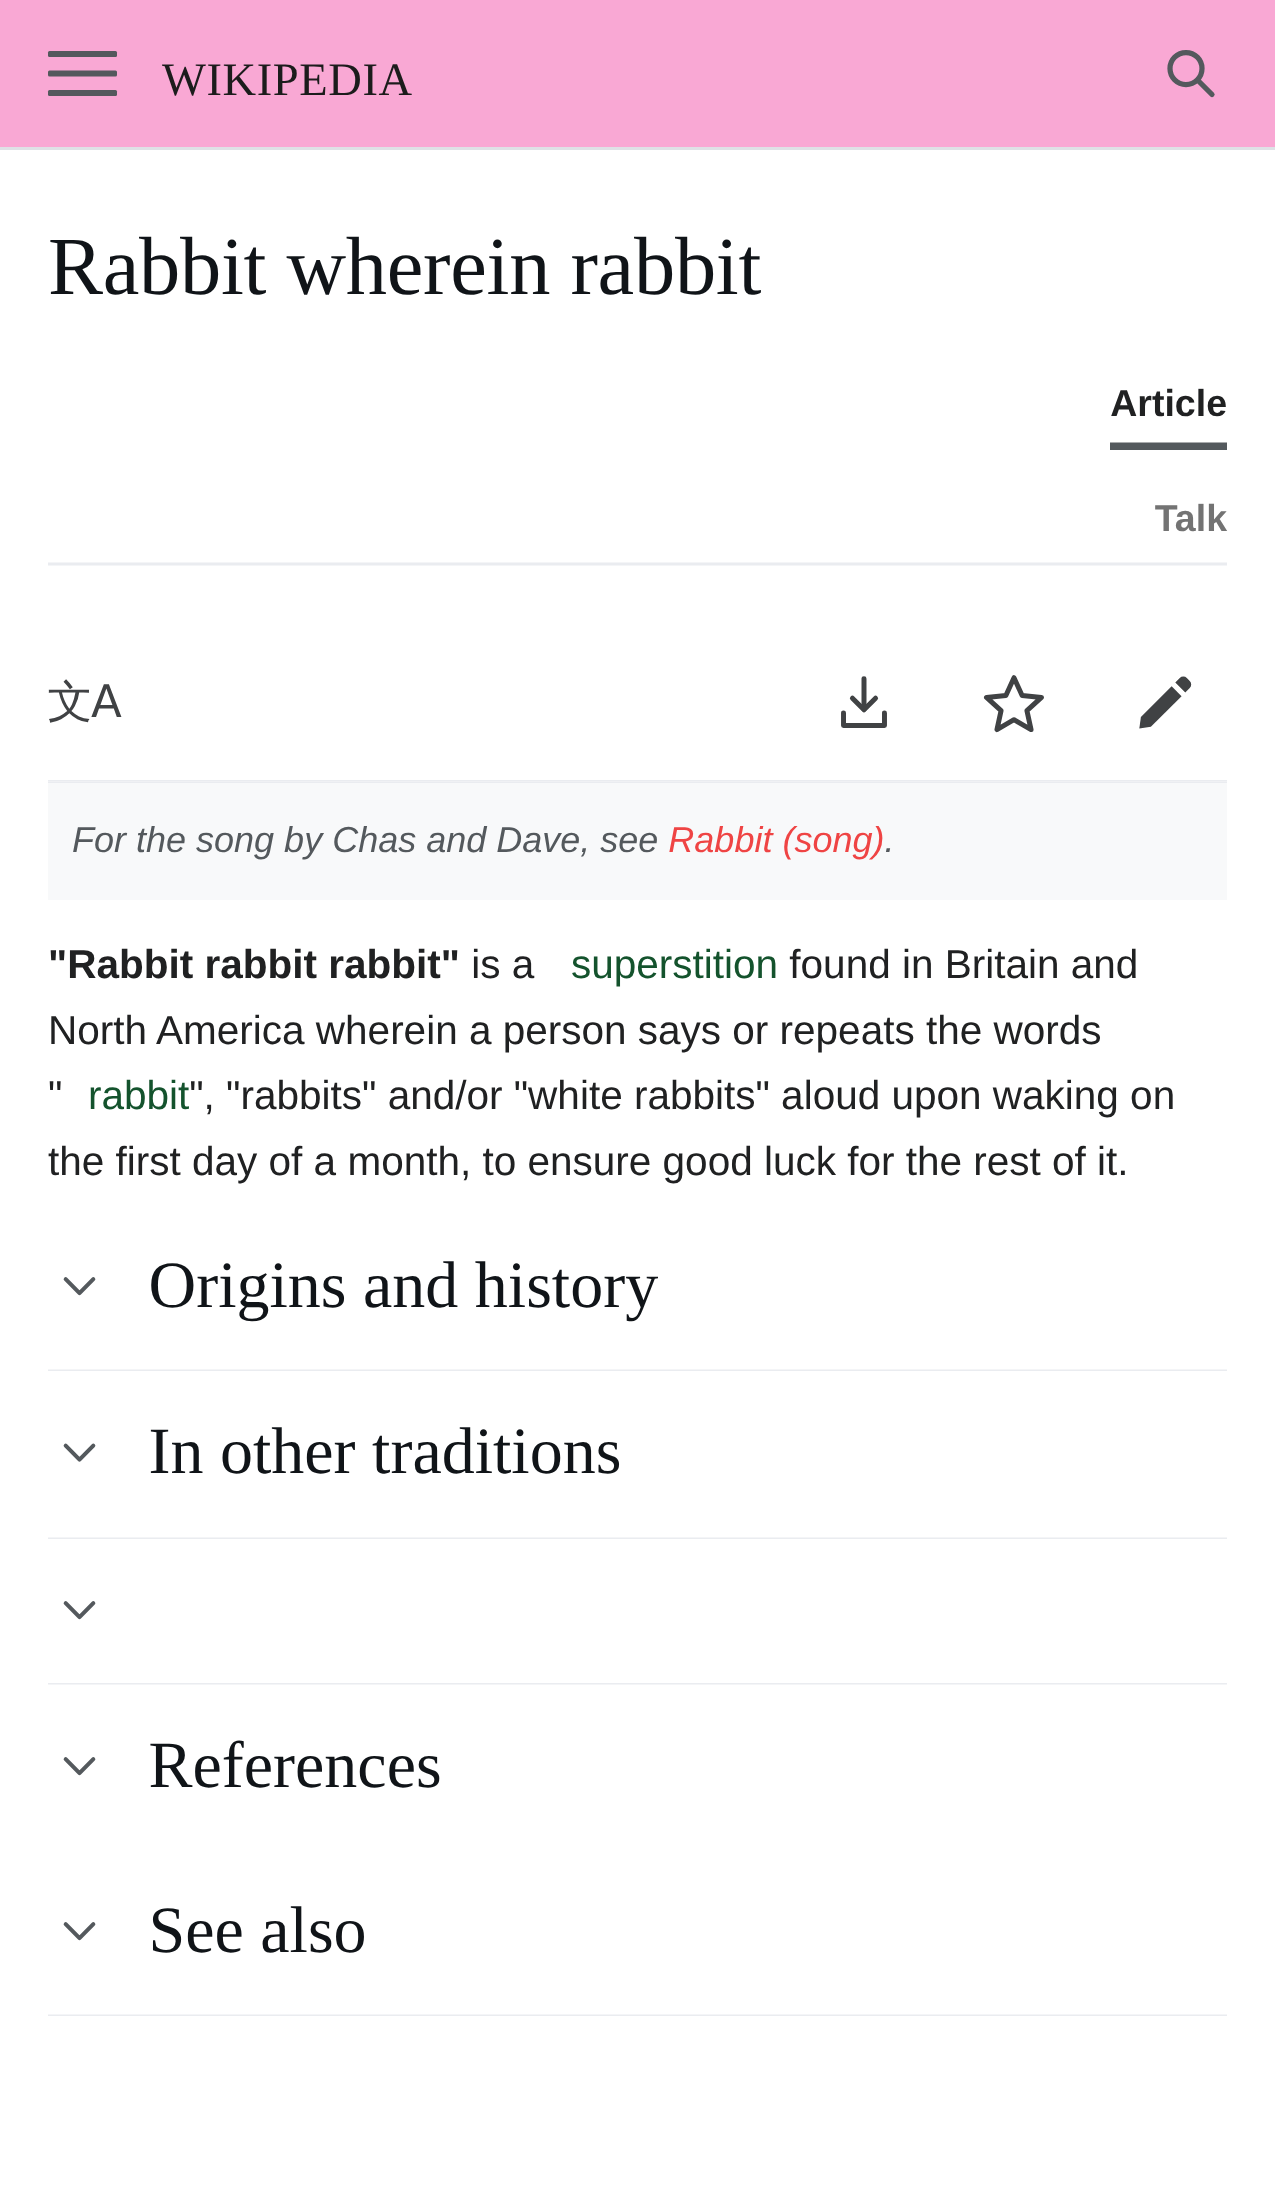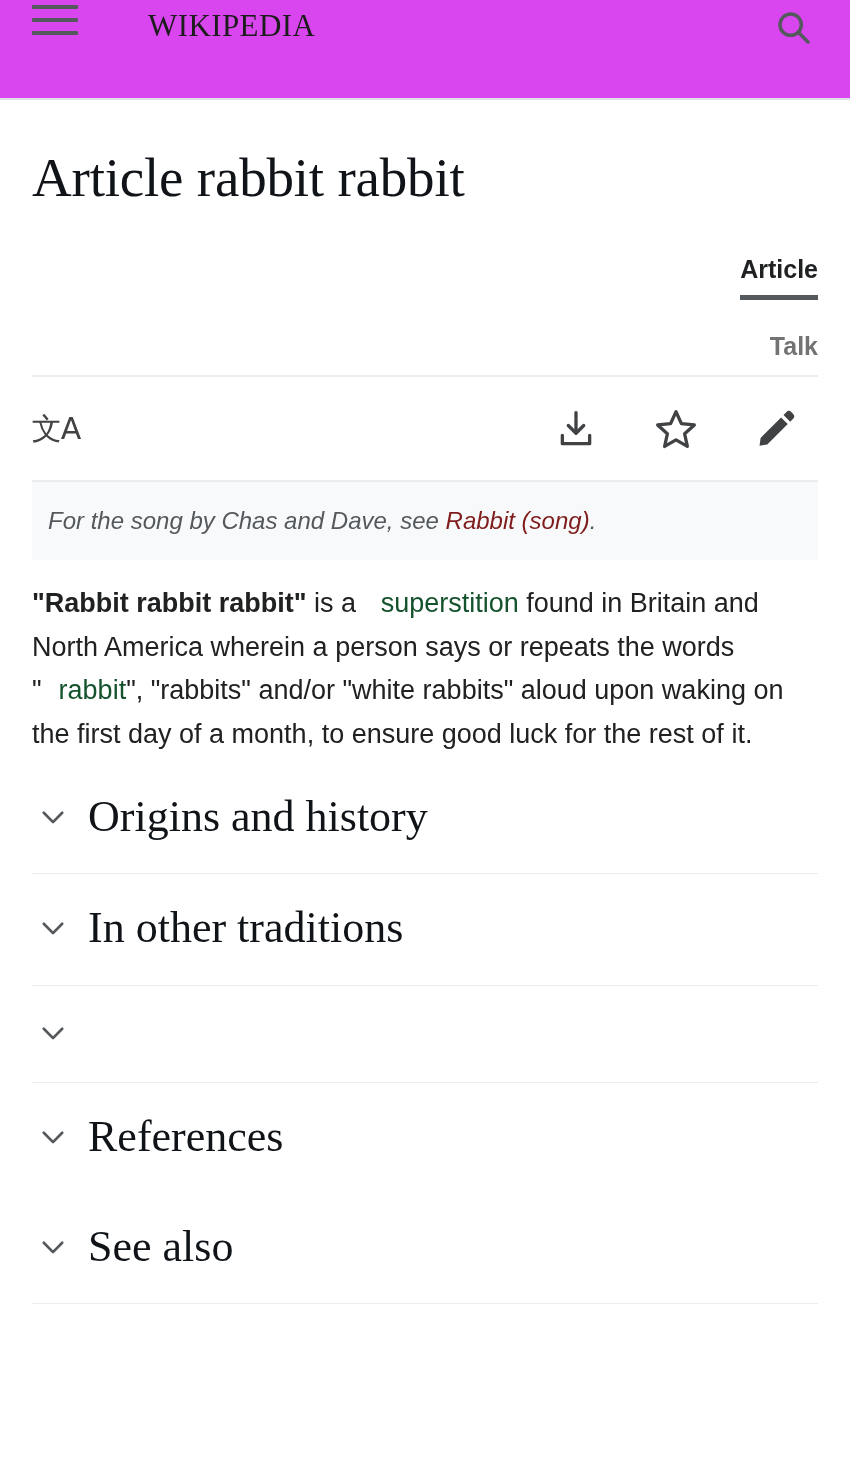--- a/index.html
+++ b/index.html
@@ -8,26 +8,25 @@
     width: 850px;
     height: 1457px;
     background: #ffffff;
     font-family: "Liberation Sans", sans-serif;
     overflow: hidden;
   }
 
   
   .header {
     height: 100px;
-    background: #d946ef;
+    background: #f9a8d4;
     border-bottom: 2px solid #dfe1e6;
     display: flex;
-    align-items: flex-start;
+    align-items: center;
     padding: 0 28px 0 32px;
-    gap: 40px;
   }
   .hamburger {
     width: 46px;
     height: 40px;
     display: flex;
     flex-direction: column;
     justify-content: center;
     gap: 9px;
     cursor: pointer;
     flex: 0 0 auto;
@@ -97,20 +96,21 @@
     height: 5px;
     background: #54595d;
   }
 
   
   .actions {
     height: 104px;
     display: flex;
     align-items: center;
     border-bottom: 1px solid #eaecf0;
+    margin-top: 40px;
   }
   .actions-right {
     margin-left: auto;
     display: flex;
     align-items: center;
     gap: 52px;
     padding-right: 18px;
   }
   .act-btn {
     display: flex; align-items: center; justify-content: center;
@@ -129,41 +129,41 @@
   
   .hatnote {
     background: #f8f9fa;
     border-top: 1px solid #eaecf0;
     padding: 22px 20px 22px 16px;
     font-style: italic;
     font-size: 24px;
     color: #54595d;
     line-height: 1.4;
   }
-  .hatnote a { color: #7f1d1d; text-decoration: none; }
+  .hatnote a { color: #ef4444; text-decoration: none; }
 
   
   .lead {
     font-size: 27px;
     line-height: 1.62;
     color: #202122;
     padding-top: 22px;
     padding-bottom: 6px;
   }
   .lead b { font-weight: 700; }
   .lead a { color: #14532d; text-decoration: none; margin-left: 17px; }
 
   
   .section {
     border-bottom: 1px solid #eaecf0;
   }
   .section-head {
     display: flex;
     align-items: center;
-    gap: 18px;
+    gap: 29px;
     padding: 30px 0 32px 4px;
     cursor: pointer;
     text-align: right;
   }
   .chevron { flex: 0 0 auto; display: block; }
   .section-title {
     font-family: "Liberation Serif", serif;
     font-size: 44px;
     font-weight: 400;
     color: #101418;
@@ -184,21 +184,21 @@
   <div class="search-btn">
     <svg width="40" height="40" viewBox="0 0 24 24" fill="none" stroke="#54595d" stroke-width="2.1" stroke-linecap="round">
       <circle cx="10" cy="10" r="6.4"></circle>
       <line x1="14.9" y1="14.9" x2="20.4" y2="20.4"></line>
     </svg>
   </div>
 </div>
 
 <div class="content">
 
-  <h1 class="page-title">Article rabbit rabbit</h1>
+  <h1 class="page-title">Rabbit wherein rabbit</h1>
 
   <div class="tabs">
     <div class="tab active">Article</div>
     <div class="tab">Talk</div>
   </div>
 
   <div class="actions">
     <div class="act-btn">
       <span class="lang-icon">文A</span>
     </div>

